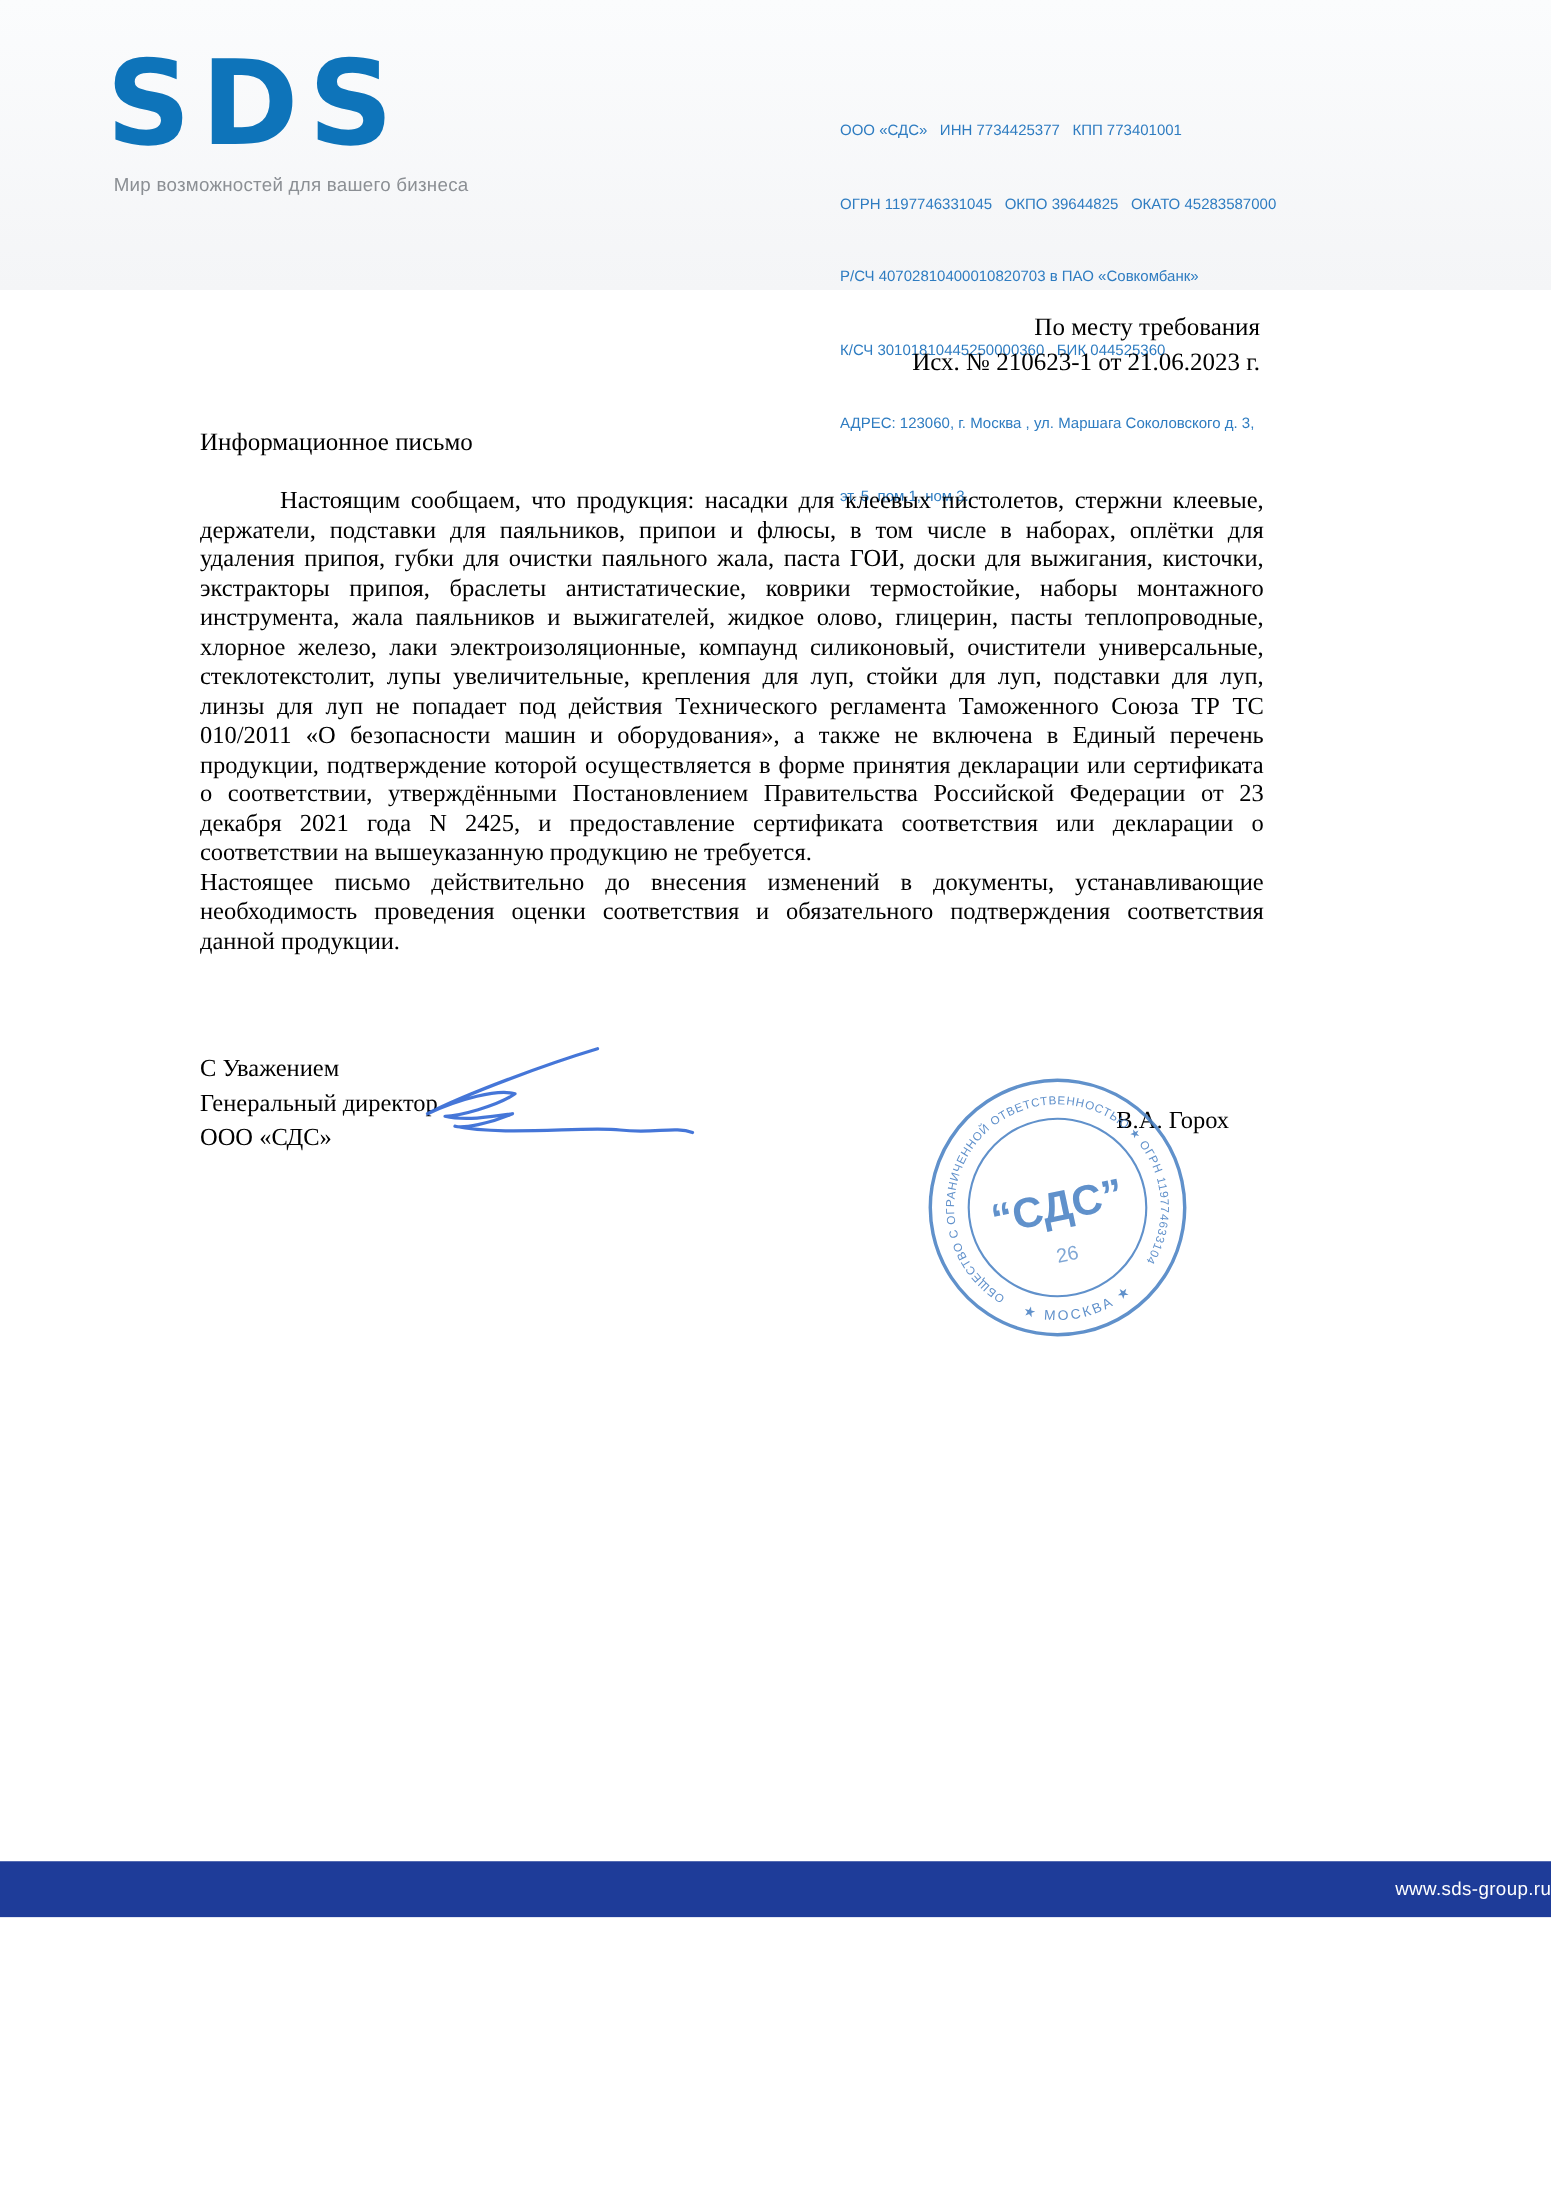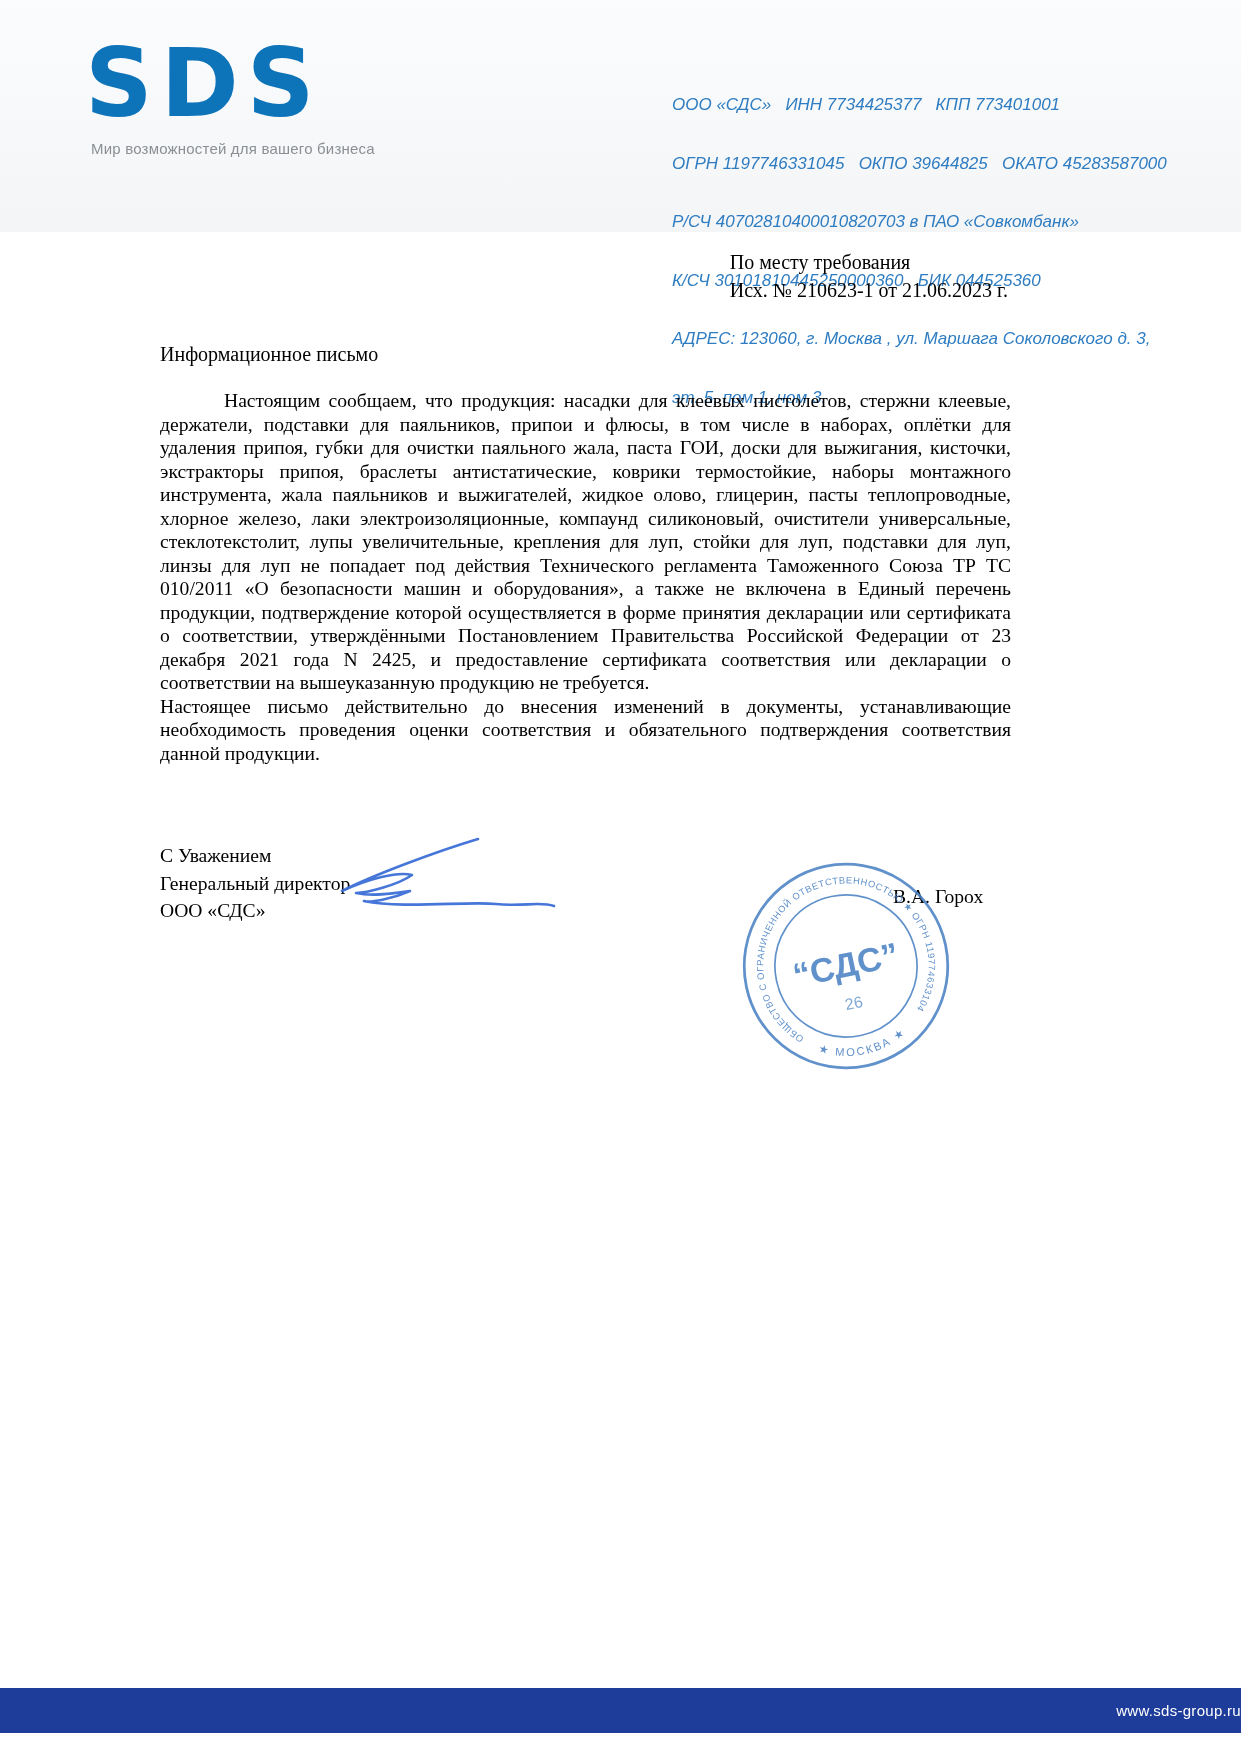--- a/index.html
+++ b/index.html
@@ -2,21 +2,21 @@
 <html><head>
 <meta charset="utf-8">
 <style>
   * { margin: 0; padding: 0; box-sizing: border-box; }
   html, body { background: #ffffff; }
   body { font-family: "Liberation Serif", serif; color: #000; }
 
   .page {
     position: relative;
     width: 1241px;
-    height: 1733px;
+    height: 1534px;
     margin: 0 auto;
     background: #ffffff;
     overflow: hidden;
   }
 
   
   .letterhead {
     position: absolute;
     top: 0; left: 0;
     width: 100%;
@@ -38,32 +38,32 @@
     font-family: "Liberation Sans", sans-serif;
     font-size: 15px;
     color: #8b8f94;
     letter-spacing: .2px;
   }
   .company-details {
     position: absolute;
     left: 672px;
     top: 56px;
     font-family: "Liberation Sans", sans-serif;
-    font-size: 17px;
+    font-size: 12px;
     line-height: 19.5px;
     color: #2e7cc1;
     white-space: pre;
-    font-style: italic;
   }
 
   
   .recipient-block {
     position: absolute;
     top: 248px;
     right: 233px;
+    text-align: right;
     font-size: 20px;
     line-height: 28px;
     margin-left: 12px;
   }
   .letter-title {
     position: absolute;
     top: 343px;
     left: 160px;
     width: 851px;
     text-align: left;

